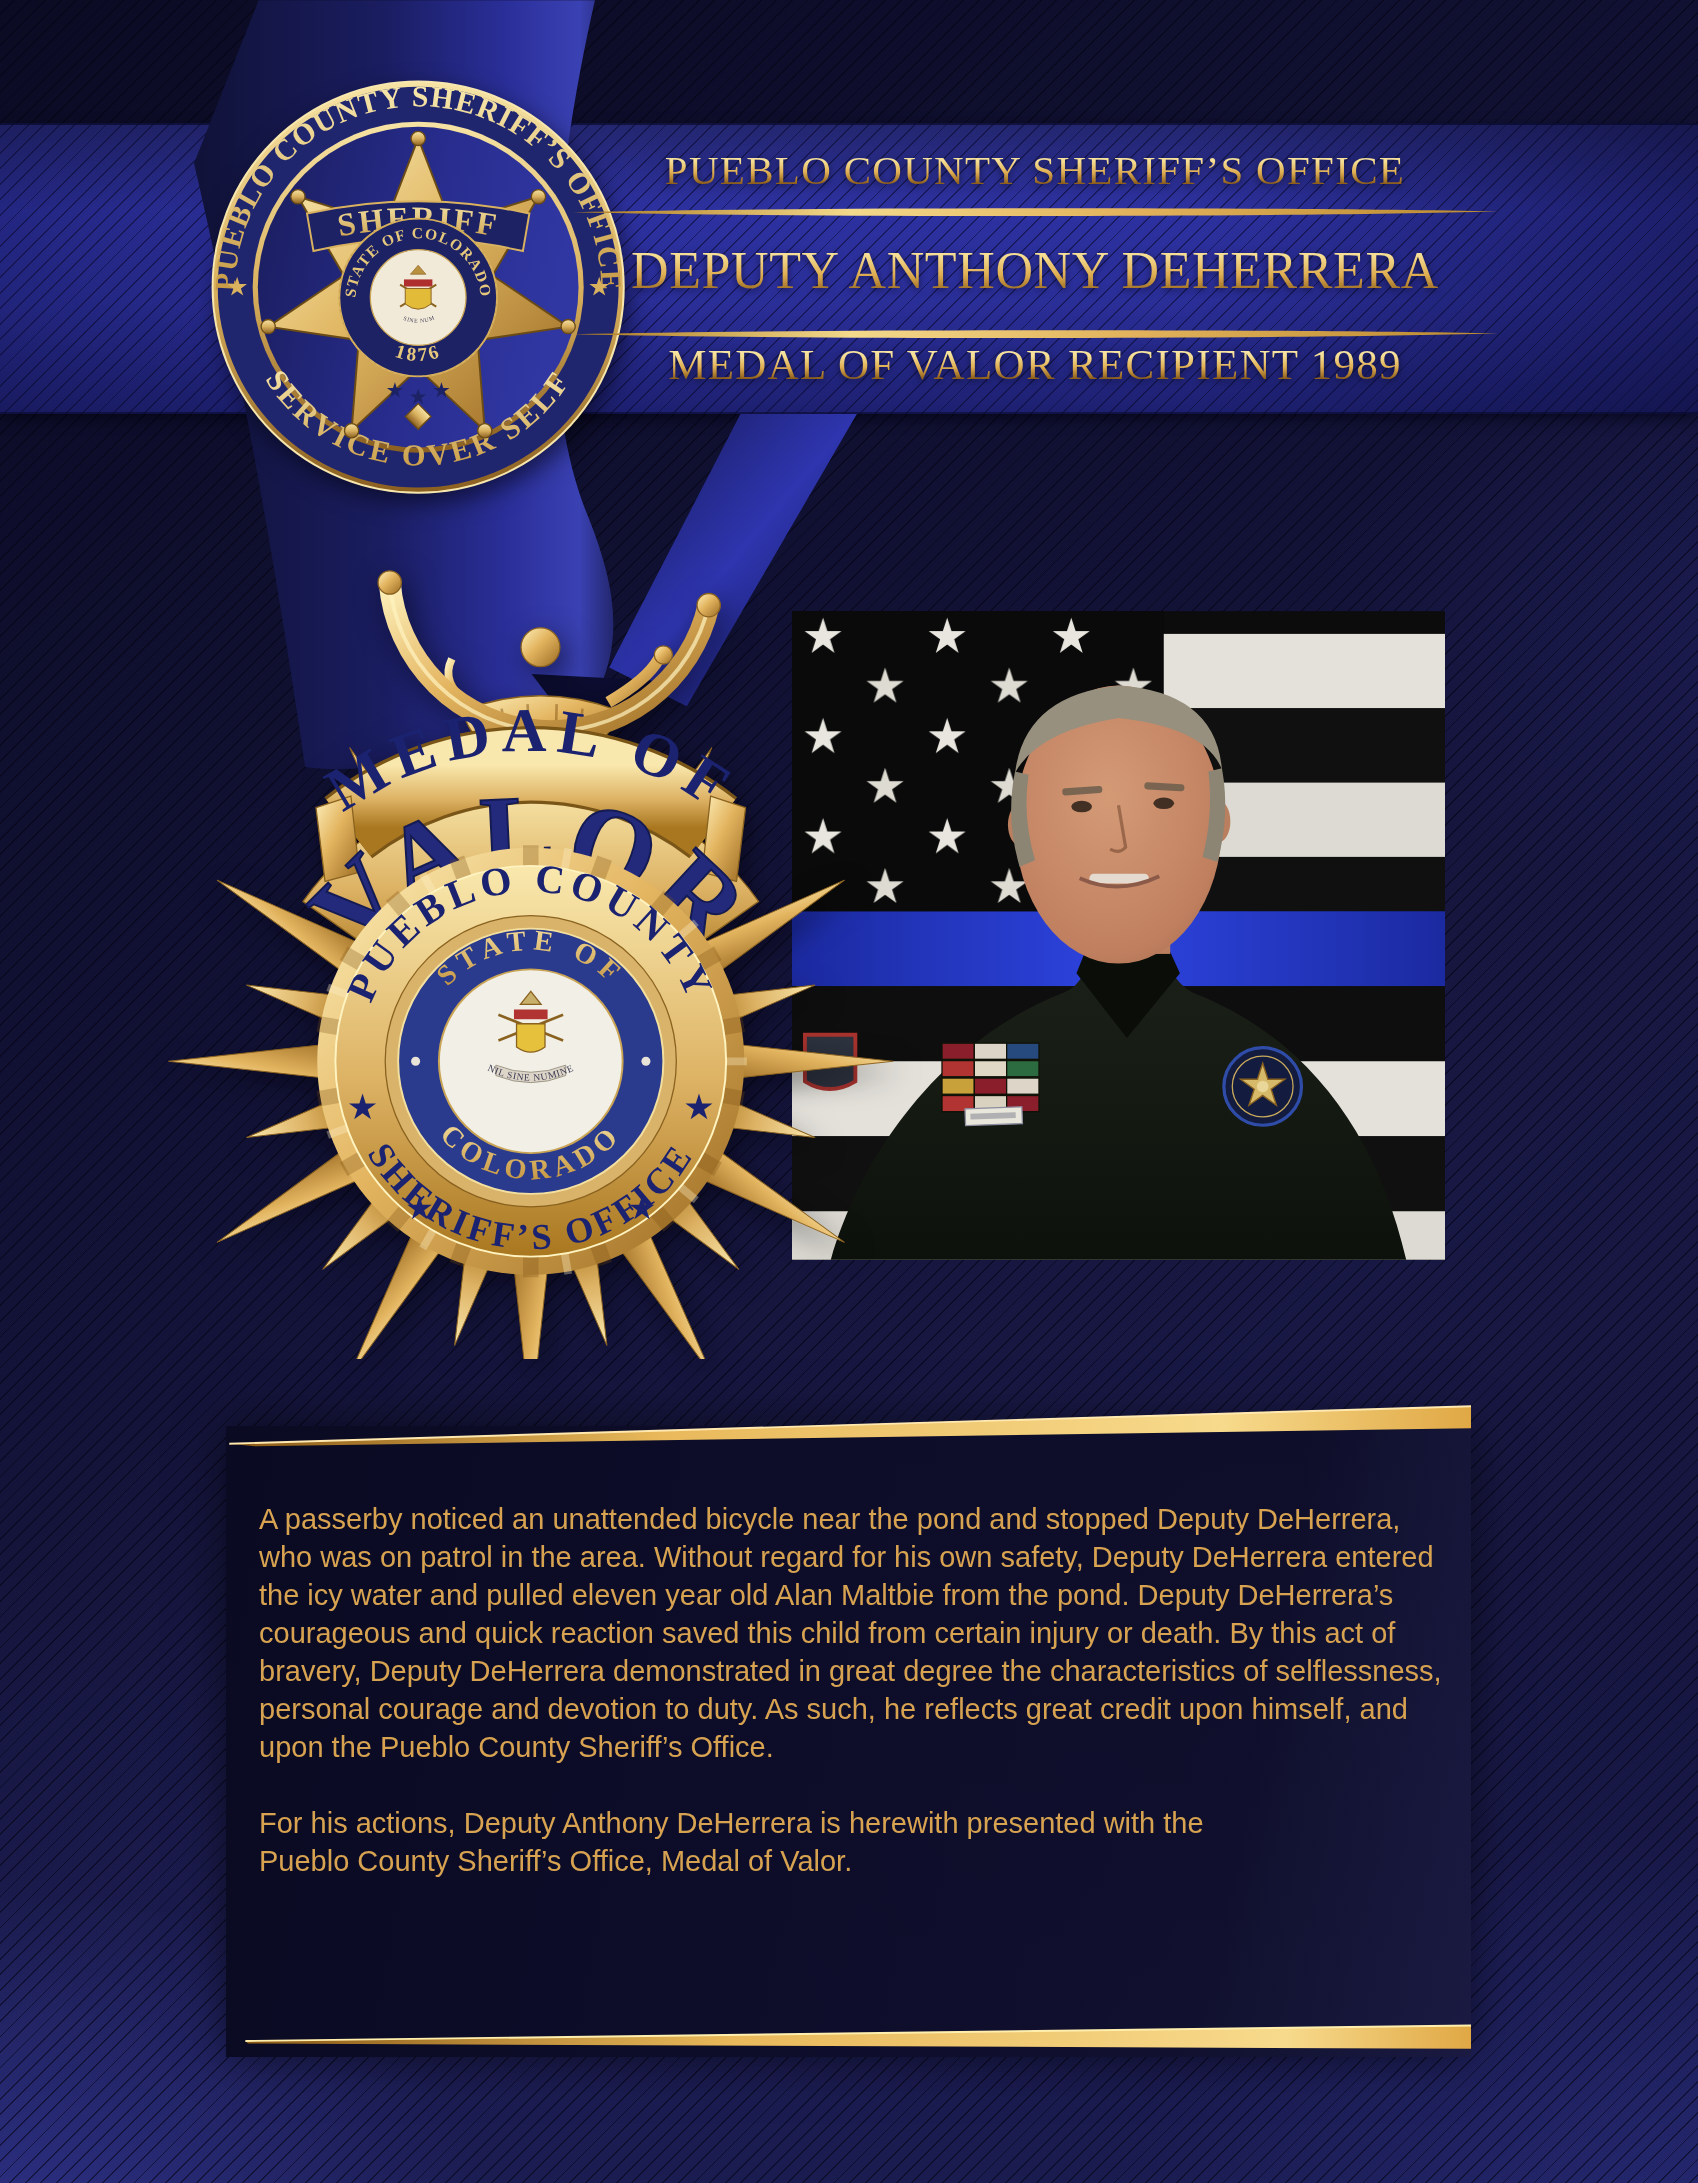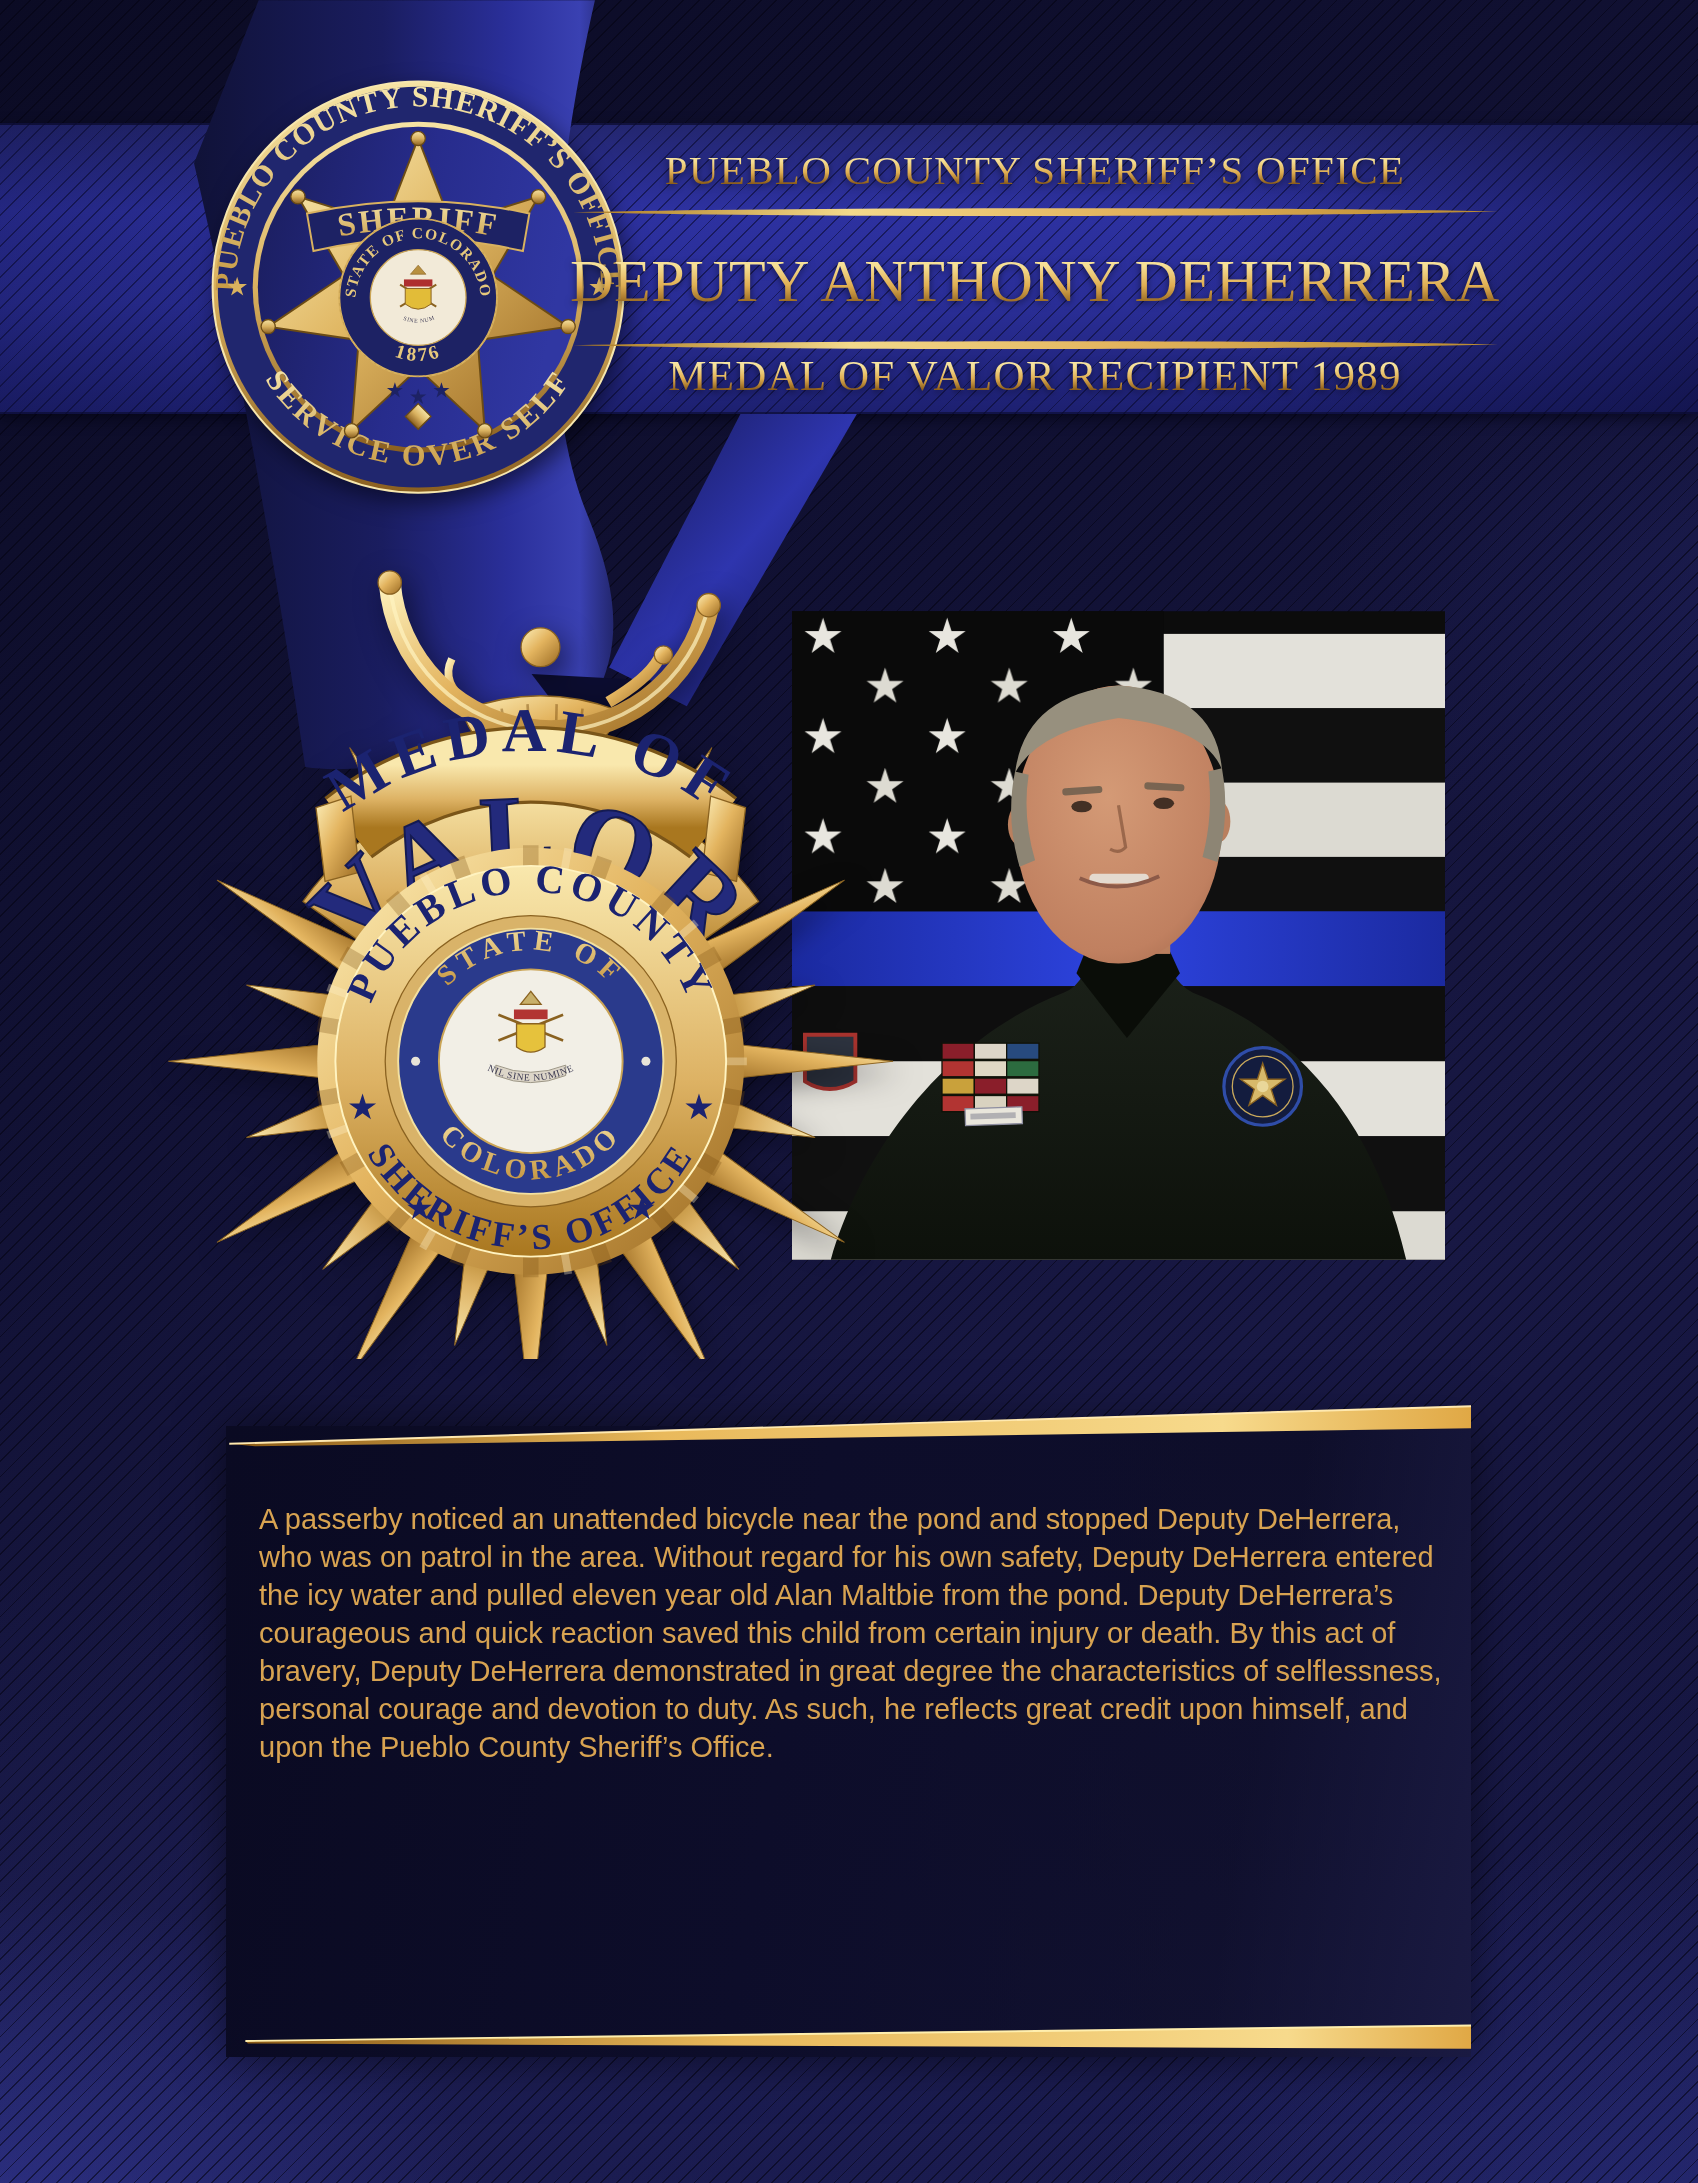--- a/index.html
+++ b/index.html
@@ -24,21 +24,21 @@
       box-shadow:0 5.2px 14.2px rgba(0,0,12,.6), inset 0 1.9px 0 rgba(5,5,30,.6), inset 0 -1.9px 0 rgba(5,5,30,.5);}
   .header-band::after{content:"";position:absolute;inset:0;
       background:repeating-linear-gradient(135deg, rgba(0,0,0,0) 0 9.7px, rgba(9,9,45,.55) 9.7px 11px);}
 
   
   .header-text{position:absolute;left:563px;top:146px;width:944px;text-align:center;z-index:30;}
   .goldtxt{background:linear-gradient(180deg,#fdf6c9 0%,#f5dd92 32%,#dfae52 55%,#8e5f1b 78%,#d29b49 100%);
       -webkit-background-clip:text;background-clip:text;color:transparent;
       filter:drop-shadow(0 2.6px 3.9px rgba(0,0,0,.55));}
   .h-office{font-size:41px;letter-spacing:1.3px;line-height:48px;}
-  .h-name{font-size:60px;letter-spacing:0.6px;line-height:83px;margin-top:23px;}
+  .h-name{font-size:52px;letter-spacing:0.6px;line-height:83px;margin-top:12px;}
   .h-award{font-size:43px;letter-spacing:1.3px;line-height:48px;margin-top:1px;}
   .divider{display:block;width:925px;height:10.4px;margin:13px auto 0;}
   .d2{margin-top:17px;}
 
   
   .ribbon-svg{position:absolute;left:0;top:0;z-index:12;}
   .badge-svg{position:absolute;left:210px;top:79px;width:417px;height:417px;z-index:25;
       filter:drop-shadow(5.2px 9px 11.6px rgba(0,0,5,.55));}
   .medal-svg{position:absolute;left:162px;top:453px;width:744px;height:906px;z-index:20;
       filter:drop-shadow(6.5px 10.4px 14.2px rgba(0,0,5,.5));}
@@ -451,20 +451,22 @@
       <stop offset=".85" stop-color="#f7da8c"></stop>
           <stop offset="1" stop-color="#e0a845"></stop>
     </linearGradient>
       </defs>
     <polygon points="30,40 1925,16 1925,52 34,44" fill="url(#barG2)"></polygon>
     <polyline points="30,40 1925,16" stroke="#ffefae" stroke-width="3" fill="none"></polyline>
   </svg>
 
   <div class="citation">
     <p>A passerby noticed an unattended bicycle near the pond and stopped Deputy DeHerrera, who was on patrol in the area. Without regard for his own safety, Deputy DeHerrera entered the icy water and pulled eleven year old Alan Maltbie from the pond. Deputy DeHerrera’s courageous and quick reaction saved this child from certain injury or death. By this act of bravery, Deputy DeHerrera demonstrated in great degree the characteristics of selflessness, personal courage and devotion to duty. As such, he reflects great credit upon himself, and upon the Pueblo County Sheriff’s Office.</p>
+    <p> For his actions, Deputy Anthony DeHerrera is herewith presented with the
+Pueblo County Sheriff’s Office, Medal of Valor.</p>
   </div>
 
   <div class="header-text">
     <div class="goldtxt h-office">PUEBLO COUNTY SHERIFF’S OFFICE</div>
     <svg class="divider" viewBox="0 0 1430 16" preserveAspectRatio="none">
       <defs>
           <linearGradient id="divG" x1="0" y1="0" x2="1" y2="0">
         <stop offset="0" stop-color="#a9771f"></stop>
             <stop offset=".3" stop-color="#f3d98b"></stop>
         <stop offset=".6" stop-color="#e2b35c"></stop>

